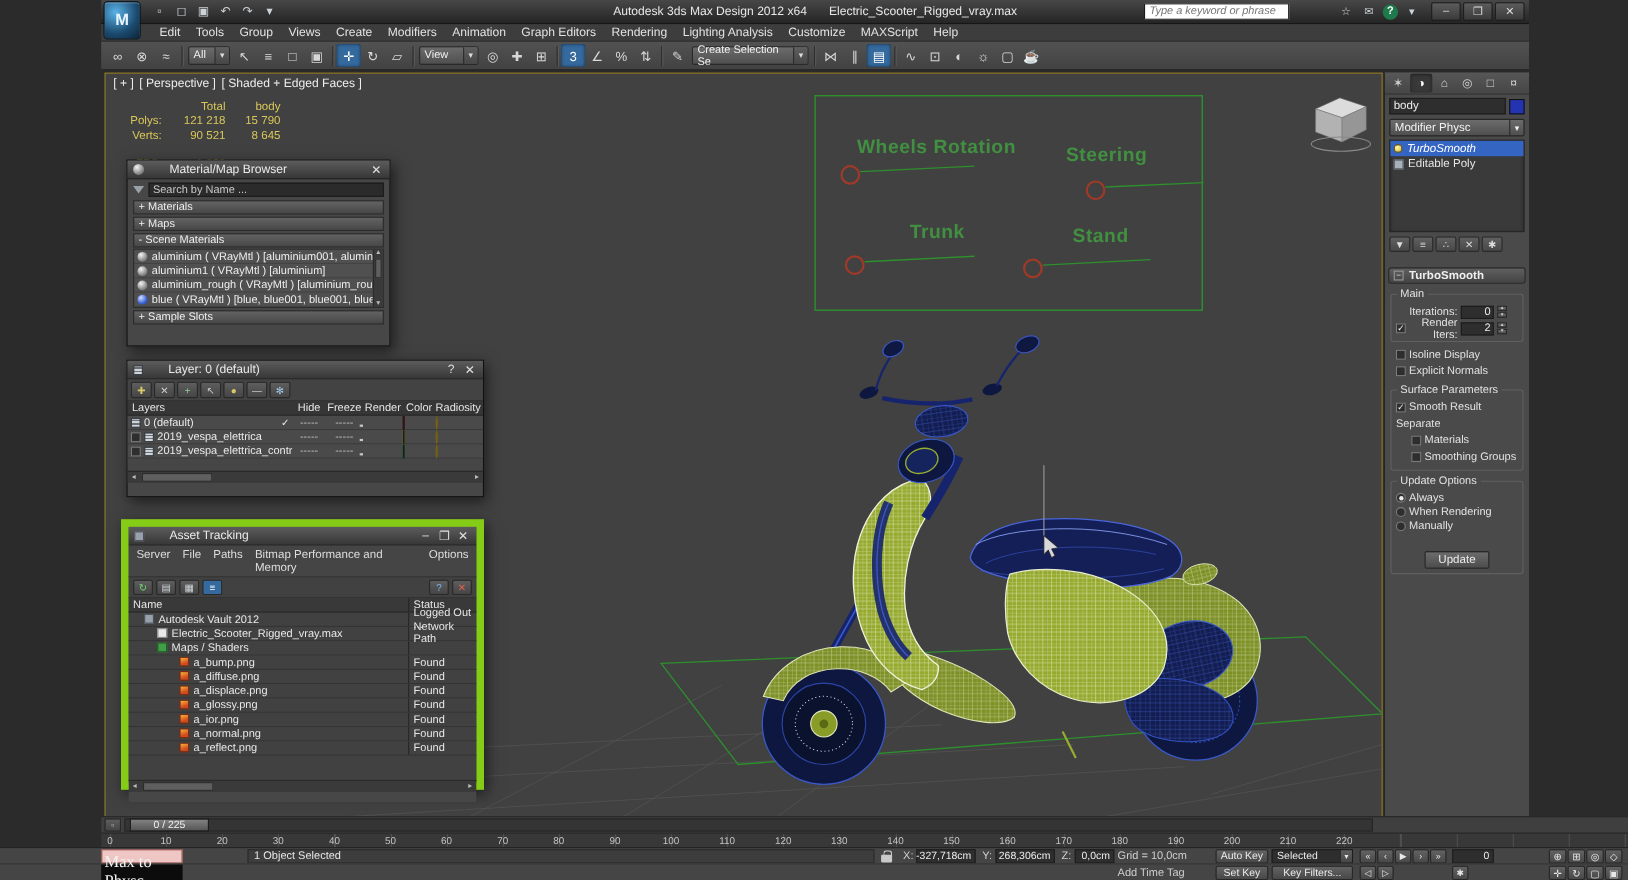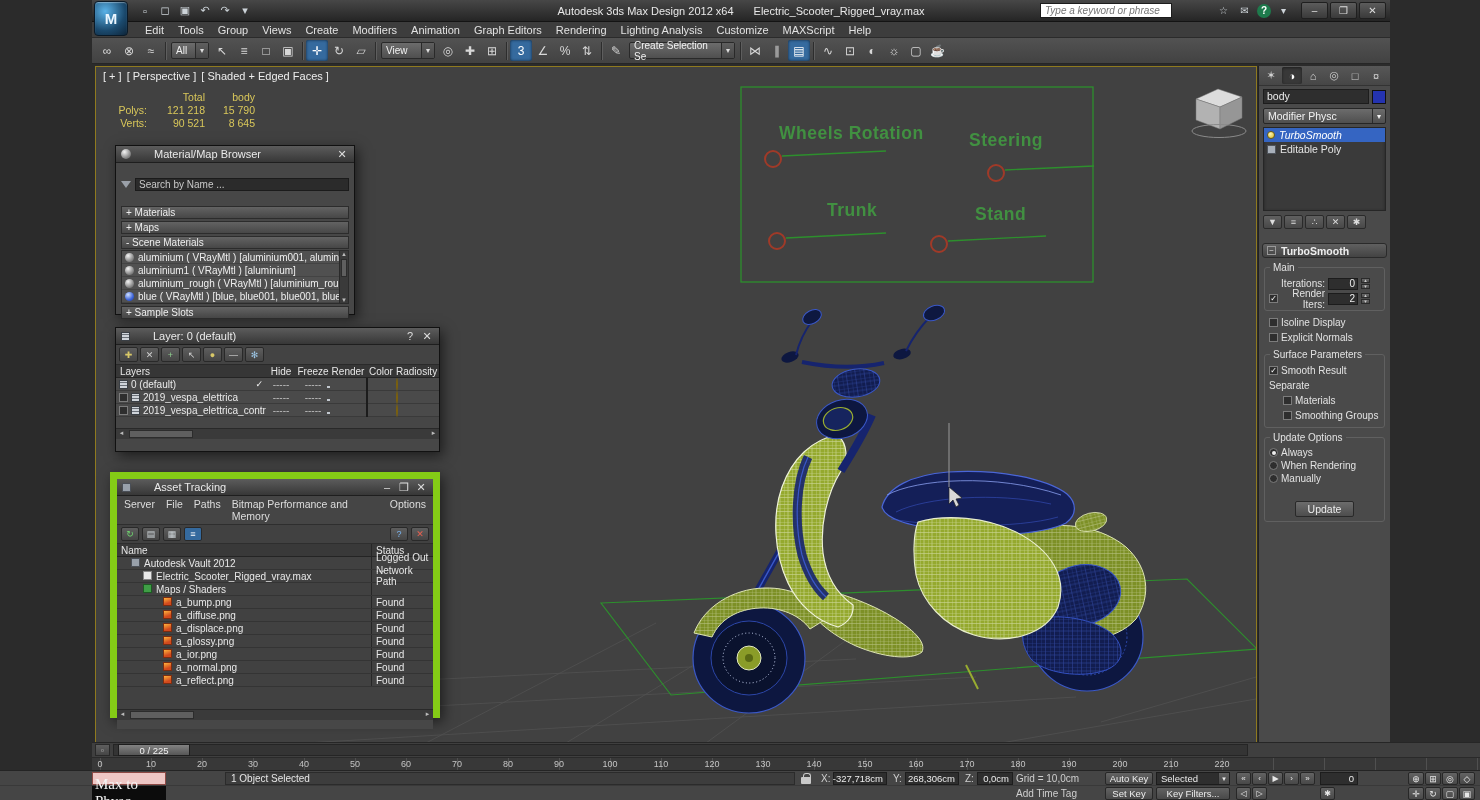--- a/index.html
+++ b/index.html
@@ -70,21 +70,21 @@
   .rad{width:9px;height:9px;border-radius:50%;background:#2e2e2e;border:1px solid #7c7c7c;display:inline-flex;align-items:center;justify-content:center;flex:none}
   .rad.on::after{content:"";width:4px;height:4px;border-radius:50%;background:#ececec}
   .btn{height:16px;background:linear-gradient(#6c6c6c,#4d4d4d);border:1px solid #292929;border-radius:2px;color:#ececec;display:inline-flex;align-items:center;justify-content:center;font-size:10.5px;padding:0 12px}
   
   .fwin{position:absolute;background:#474747;border:1px solid #111;box-shadow:3px 4px 12px rgba(0,0,0,.55);z-index:20;font-size:10.5px}
   .fw-t{height:17px;background:linear-gradient(#5c5c5c,#373737);display:flex;align-items:center;gap:23px;padding:0 5px;color:#eaeaea;font-size:11px;border-bottom:1px solid #1e1e1e}
   .fw-x{width:14px;text-align:center;color:#ddd}
   .fw-sp{margin-left:auto;display:flex;gap:3px}
   .sphere{width:10px;height:10px;border-radius:50%;background:radial-gradient(circle at 35% 30%,#f4f4f4,#8c8c8c 60%,#555);flex:none}
   .sphere.blue{background:radial-gradient(circle at 35% 30%,#cfe0ff,#3b62d8 60%,#1b3a99)}
-  .mb-search{display:flex;align-items:center;gap:4px;margin:15px 5px}
+  .mb-search{display:flex;align-items:center;gap:4px;margin:3px 5px}
   .funnel{width:0;height:0;border-left:5px solid transparent;border-right:5px solid transparent;border-top:7px solid #9aa0a8}
   .mb-field{flex:1;height:13px;background:#2b2b2b;border:1px solid #1b1b1b;color:#c9c9c9;padding:0 3px;line-height:11px;font-size:10px}
   .roll{height:13px;margin:2px 5px 0;background:linear-gradient(#636363,#474747);border:1px solid #2c2c2c;display:flex;align-items:center;padding:0 4px;font-size:10px;color:#eee}
   .mb-list{margin:1px 5px 0;border:1px solid #2c2c2c;background:#505050;position:relative;padding-right:9px}
   .mb-r{height:13px;display:flex;align-items:center;gap:4px;padding:0 3px;border-bottom:1px solid #434343;font-size:10px;color:#eee;white-space:nowrap;overflow:hidden}
   .mb-r .sphere{width:9px;height:9px}
   .vsb{position:absolute;right:0;top:0;bottom:0;width:9px;background:#3a3a3a;border-left:1px solid #2a2a2a;font-size:6px;color:#bbb;text-align:center}
   .vsb .up{position:absolute;top:0;left:0;right:0}.vsb .dn{position:absolute;bottom:0;left:0;right:0}
   .vsb .th{position:absolute;left:1px;right:1px;top:8px;height:18px;background:#5f5f5f;border:1px solid #2c2c2c}
   .lw-tools{display:flex;gap:2px;padding:2px 3px;background:#434343;border-bottom:1px solid #2a2a2a}

